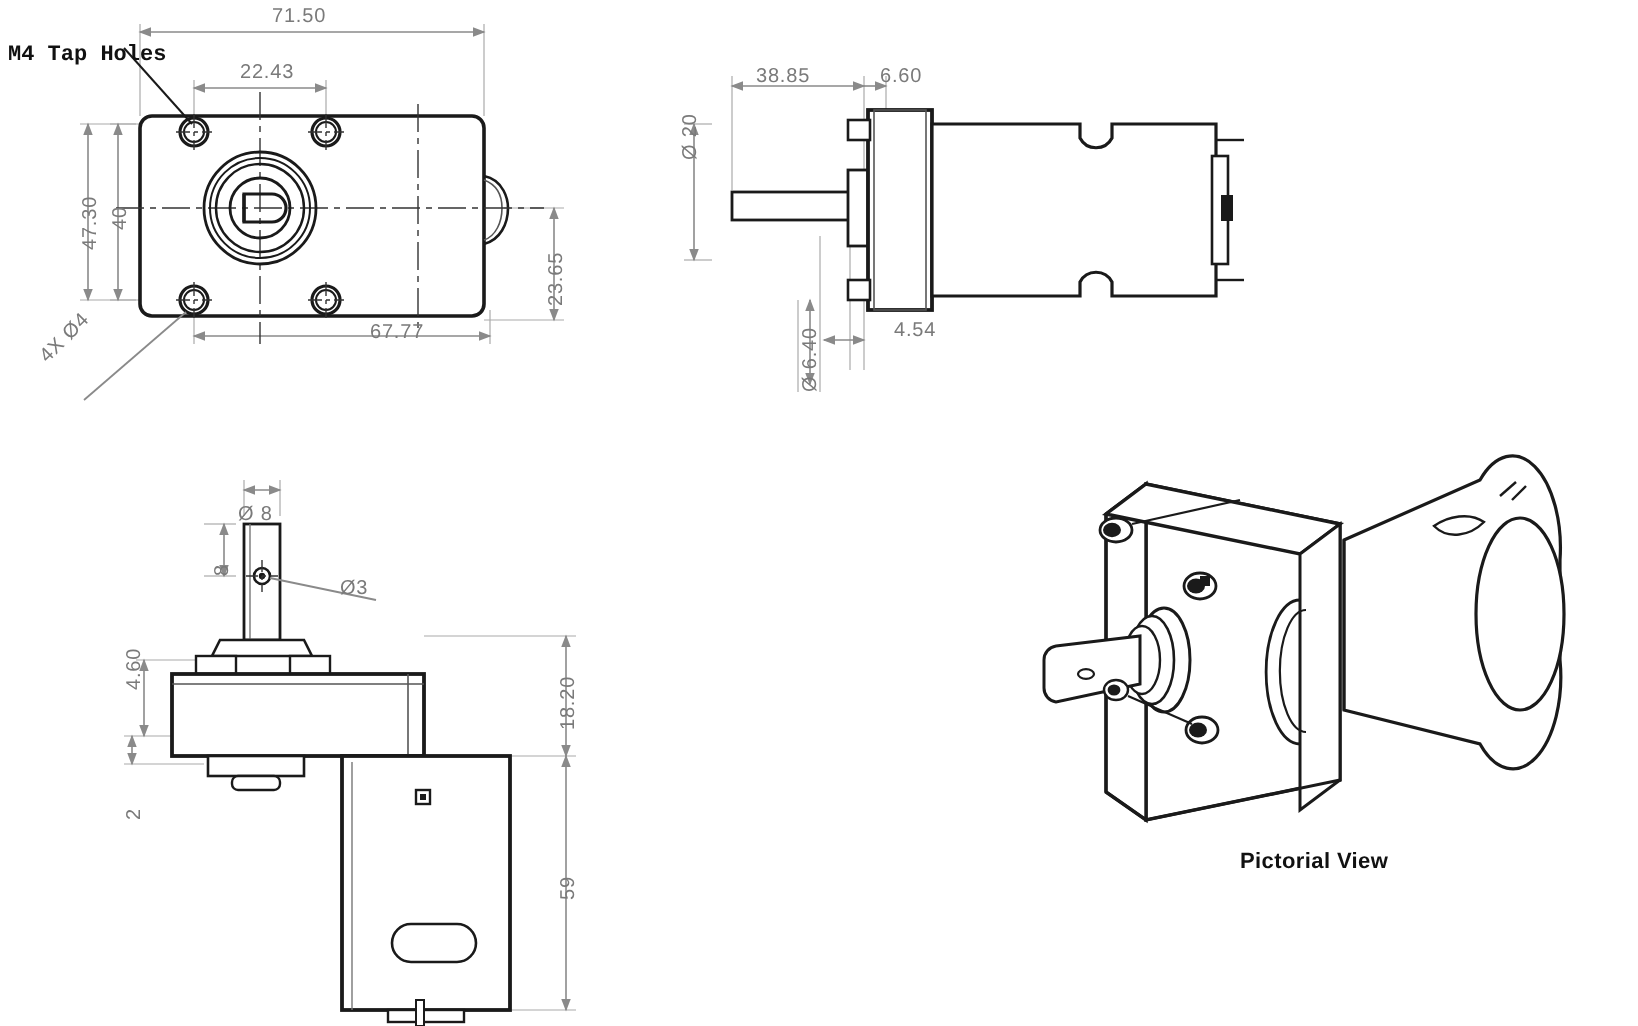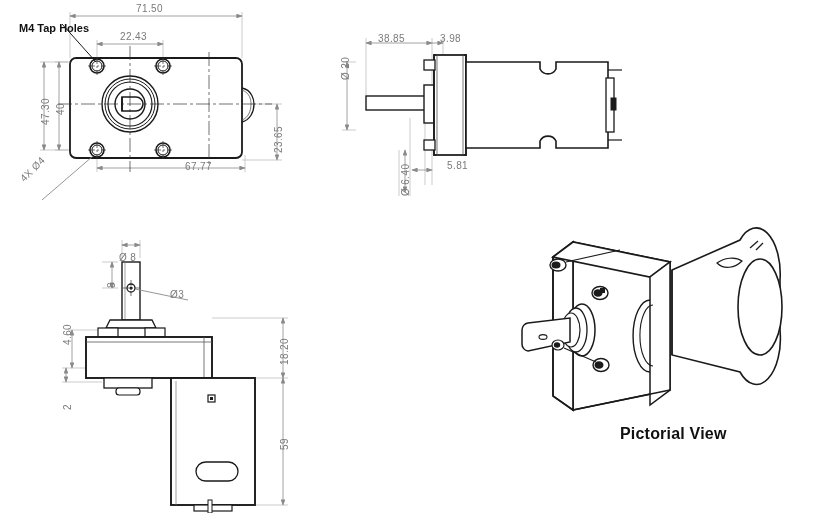--- a/index.html
+++ b/index.html
@@ -5,21 +5,21 @@
   html,body{margin:0;padding:0;background:#ffffff;}
   body{
     width:819px;height:513px;position:relative;overflow:hidden;
     font-family:"Liberation Sans", sans-serif;
     background:#ffffff;
   }
   #sheet{position:absolute;inset:0;width:819px;height:513px;}
   .txt{position:absolute;white-space:nowrap;color:#7a7a7a;font-size:10px;letter-spacing:.4px;}
   .rot90{transform-origin:0 0;transform:rotate(-90deg);}
   .label-note{position:absolute;white-space:nowrap;color:#111;font-weight:bold;font-size:11px;}
-  .view-title{position:absolute;white-space:nowrap;color:#111;font-weight:bold;font-size:16px;letter-spacing:.2px;}
+  .view-title{position:absolute;white-space:nowrap;color:#111;font-weight:bold;font-size:11px;letter-spacing:.2px;}
   svg{display:block;}
 </style>
 </head>
 <body>
 
 <div id="sheet">
 
 <svg width="819" height="513" viewBox="0 0 819 513">
   <defs>
     <marker id="ar" markerWidth="8" markerHeight="6" refX="7" refY="3" orient="auto">
@@ -241,32 +241,32 @@
 
     <line x1="566" y1="262" x2="620" y2="250" stroke="#1a1a1a" stroke-width="1.1"></line>
     <line x1="564" y1="348" x2="596" y2="362" stroke="#1a1a1a" stroke-width="1.1"></line>
 
     <path d="M650,300 A16,34 0 0 0 650,372" fill="none" stroke="#1a1a1a" stroke-width="1.4"></path>
     <path d="M653,305 A12,28 0 0 0 653,366" fill="none" stroke="#1a1a1a" stroke-width="1.1"></path>
     <rect x="600" y="288" width="5" height="5" fill="#1a1a1a"></rect>
   </g>
 </svg>
 
-<div class="label-note" style="left:19px;top:22px;">M4 Tap Holes</div>
+<div class="label-note" style="left:4px;top:22px;font-family:Liberation Mono, monospace;">M4 Tap Holes</div>
 <div class="txt" style="left:136px;top:3px;">71.50</div>
 <div class="txt" style="left:120px;top:31px;">22.43</div>
 <div class="txt" style="left:185px;top:161px;">67.77</div>
 <div class="txt rot90" style="left:40px;top:125px;">47.30</div>
 <div class="txt rot90" style="left:55px;top:115px;">40</div>
 <div class="txt rot90" style="left:273px;top:153px;">23.65</div>
 <div class="txt" style="left:18px;top:176px;transform-origin:0 0;transform:rotate(-45deg);">4X Ø4</div>
 
 <div class="txt" style="left:378px;top:33px;">38.85</div>
-<div class="txt" style="left:440px;top:33px;">3.98</div>
-<div class="txt" style="left:447px;top:160px;">5.81</div>
+<div class="txt" style="left:440px;top:33px;">6.60</div>
+<div class="txt" style="left:447px;top:160px;">4.54</div>
 <div class="txt rot90" style="left:340px;top:80px;">Ø 20</div>
 <div class="txt rot90" style="left:400px;top:196px;">Ø 6.40</div>
 
 <div class="txt" style="left:119px;top:234px;margin-top:18px;">Ø 8</div>
 <div class="txt rot90" style="left:106px;top:288px;">8</div>
 <div class="txt" style="left:170px;top:289px;">Ø3</div>
 <div class="txt rot90" style="left:62px;top:345px;">4.60</div>
 <div class="txt rot90" style="left:62px;top:410px;">2</div>
 <div class="txt rot90" style="left:279px;top:365px;">18.20</div>
 <div class="txt rot90" style="left:279px;top:450px;">59</div>

